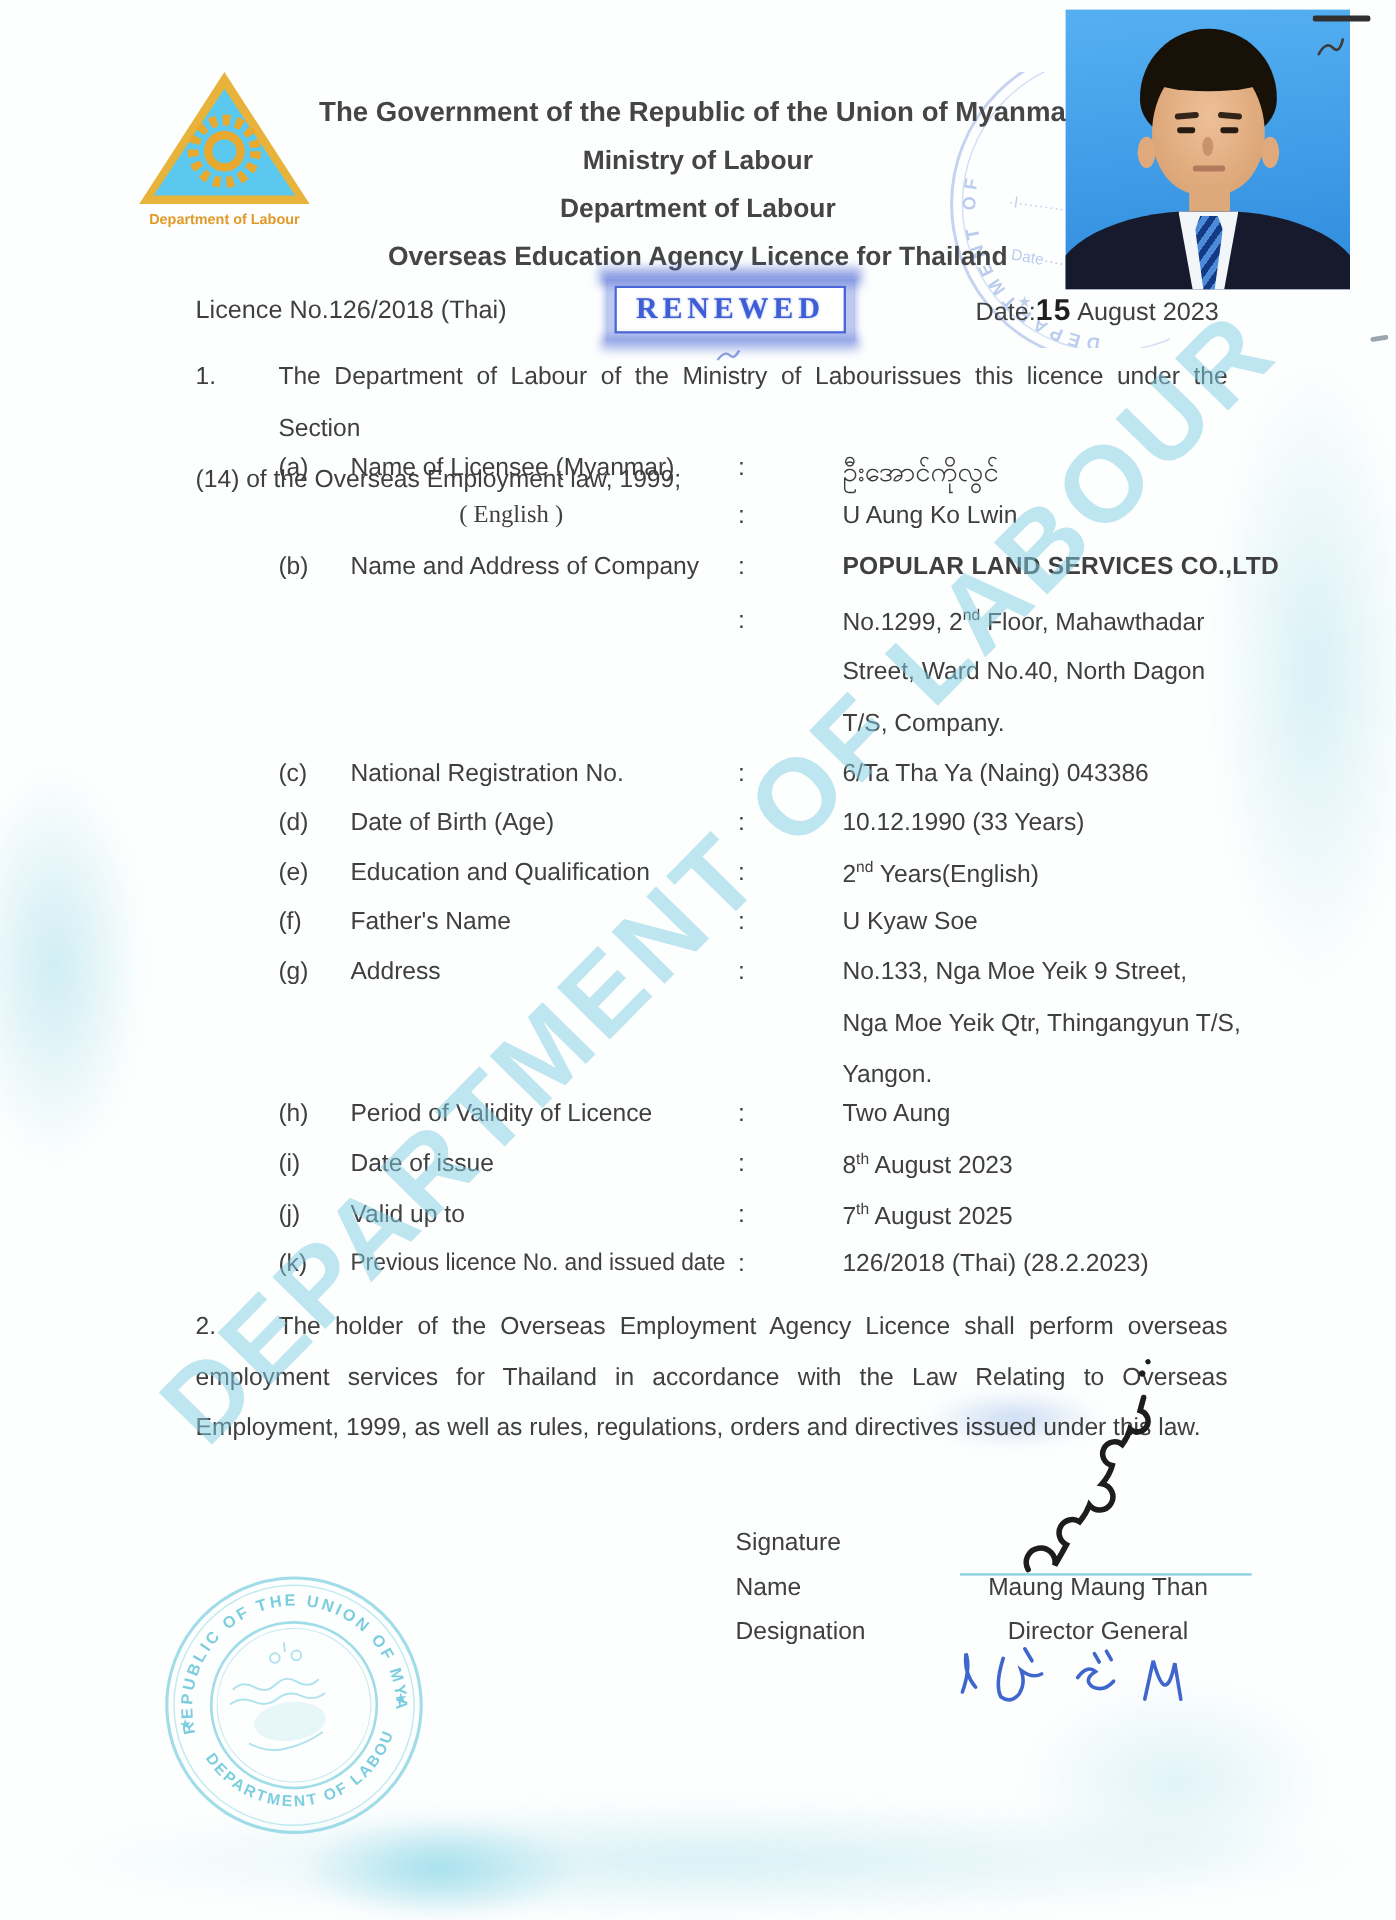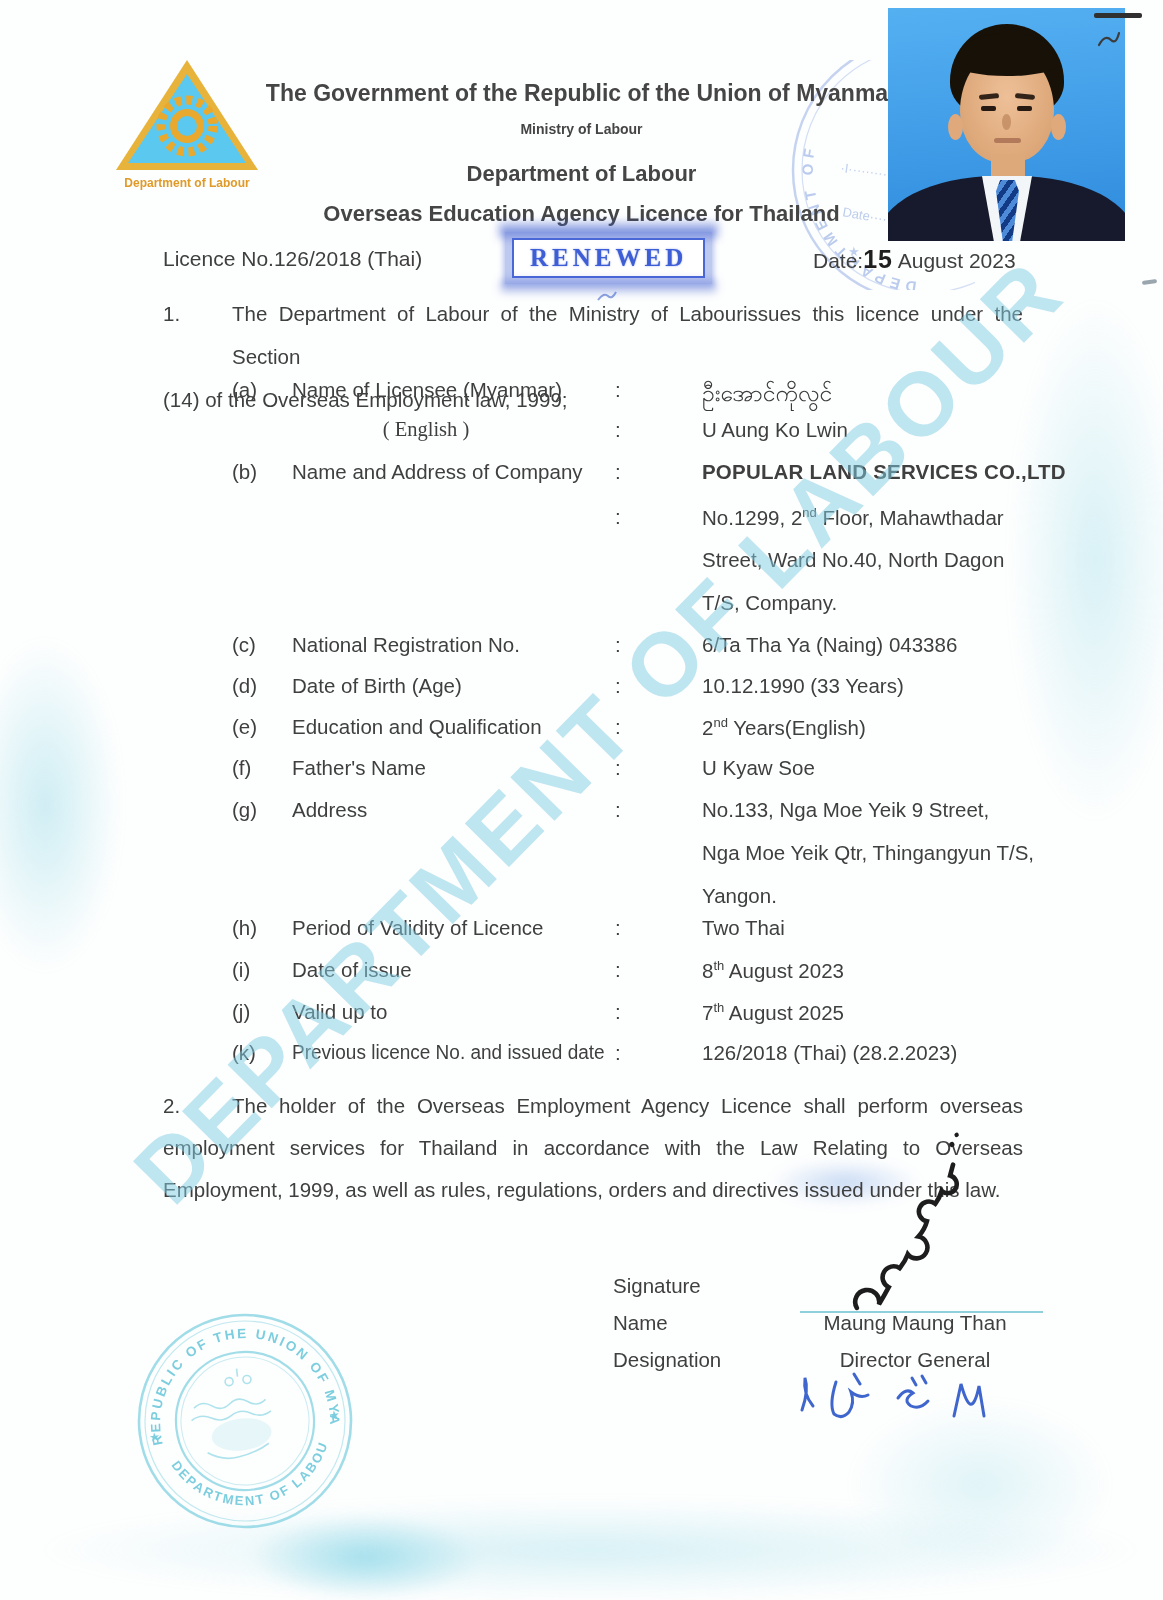--- a/index.html
+++ b/index.html
@@ -12,21 +12,21 @@
              font-size:90px;font-weight:700;letter-spacing:5px;white-space:nowrap;
              color:rgba(128,206,228,0.50);transform:rotate(-45.5deg);transform-origin:center;
              z-index:3;pointer-events:none;}
   
   .logo{left:112px;top:58px;width:150px;height:140px;z-index:2;}
   .logo-caption{position:absolute;left:0px;top:118px;width:150px;text-align:center;
                 font-size:12px;font-weight:700;color:#e09a28;letter-spacing:0px;}
   
   .title{left:0;width:1163px;text-align:center;font-weight:700;color:#454545;z-index:2;}
   .t1{top:80px;font-size:23px;}
-  .t2{top:121px;font-size:14px;}
+  .t2{top:121px;font-size:22px;}
   .t3{top:161px;font-size:22px;}
   .t4{top:201px;font-size:22px;}
   
   .lic-no{left:163px;top:247px;font-size:21px;z-index:2;}
   .renewed{left:505px;top:232px;z-index:6;background:rgba(88,116,218,0.38);padding:6px 7px;
            box-shadow:0 0 5px 2px rgba(88,116,218,0.40);}
   .renewed::before{content:"";position:absolute;left:-6px;top:-9px;right:-6px;height:15px;
            background:rgba(70,100,210,0.50);filter:blur(4px);}
   .renewed::after{content:"";position:absolute;left:-4px;bottom:-8px;right:-4px;height:12px;
            background:rgba(70,100,210,0.40);filter:blur(4px);}
@@ -235,21 +235,21 @@
     <div class="li-row" style="top:463px">
       <span class="c-value">Nga Moe Yeik Qtr, Thingangyun T/S,</span>
     </div>
     <div class="li-row" style="top:506px">
       <span class="c-value">Yangon.</span>
     </div>
     <div class="li-row" style="top:538px">
       <span class="c-letter">(h)</span>
       <span class="c-label">Period of Validity of Licence</span>
       <span class="c-colon">:</span>
-      <span class="c-value">Two Thai</span>
+      <span class="c-value">Two Aung</span>
     </div>
     <div class="li-row" style="top:580px">
       <span class="c-letter">(i)</span>
       <span class="c-label">Date of issue</span>
       <span class="c-colon">:</span>
       <span class="c-value"><span>8</span><sup>th</sup><span> August  2023</span></span>
     </div>
     <div class="li-row" style="top:622px">
       <span class="c-letter">(j)</span>
       <span class="c-label">Valid up to</span>

